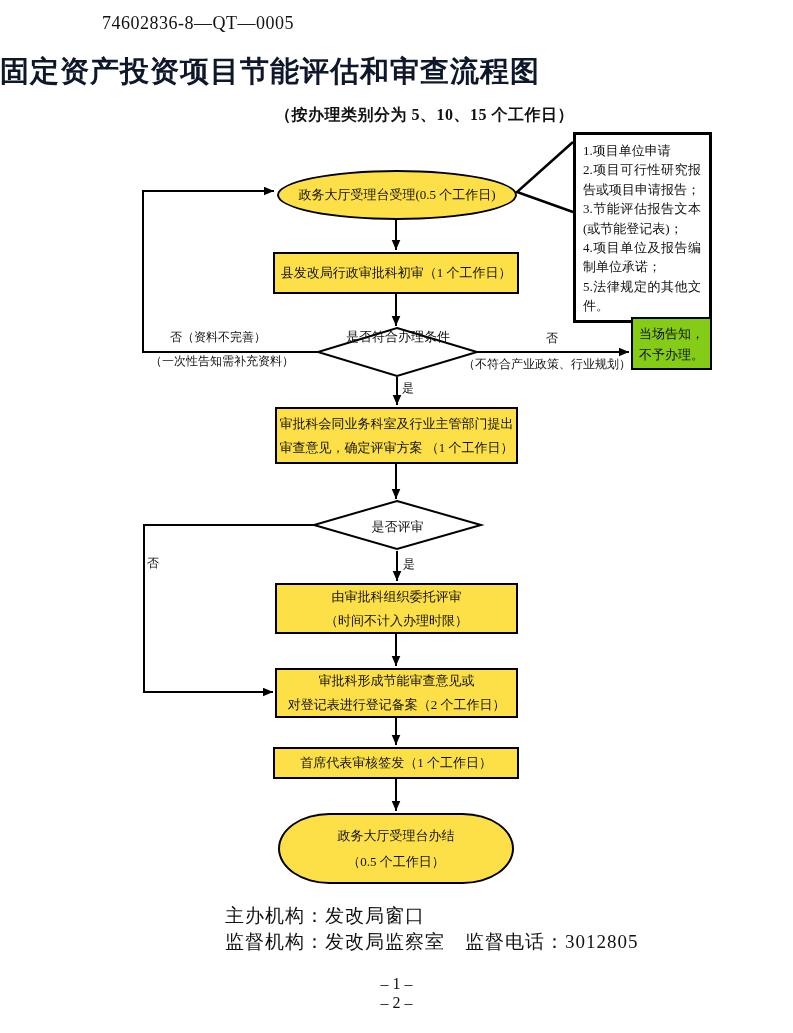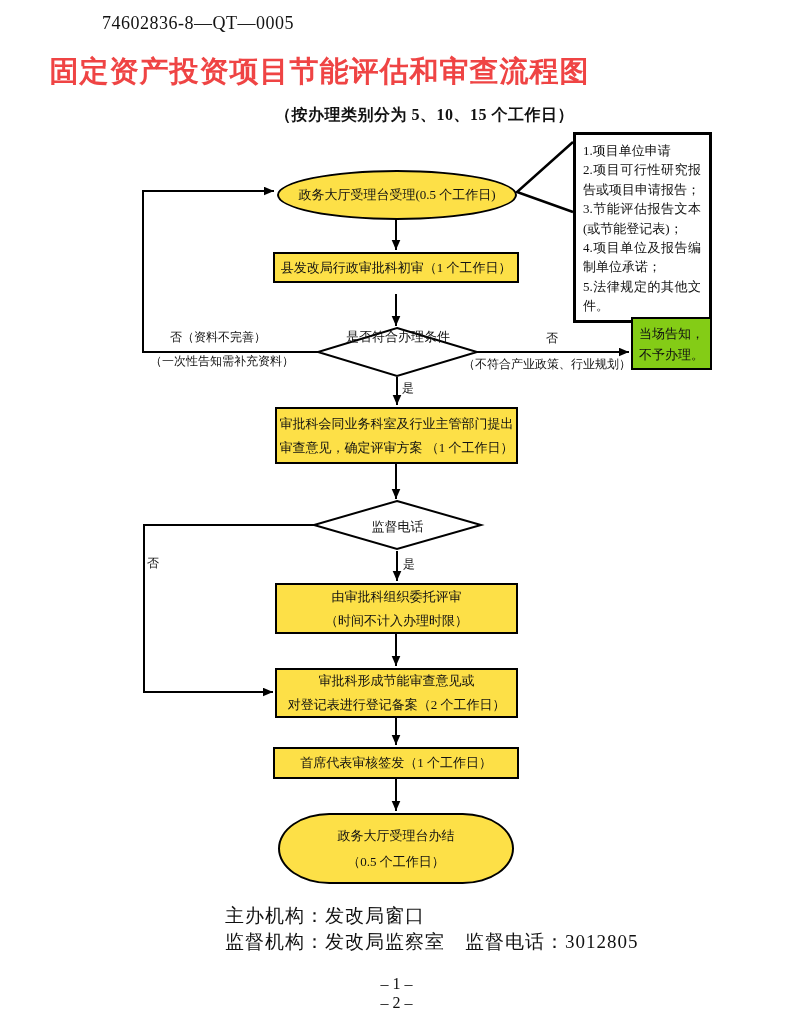--- a/index.html
+++ b/index.html
@@ -5,33 +5,33 @@
   html,body{margin:0;padding:0;background:#e8e8e8;}
   .page{
     position:relative;width:793px;height:1033px;background:#ffffff;
     margin:0 auto;overflow:hidden;color:#111;
     font-family:"Liberation Serif","DejaVu Serif",serif;
   }
   .connectors{position:absolute;left:0;top:0;z-index:1;}
   .abs{position:absolute;z-index:2;}
   .doc-code{left:102px;top:13px;font-size:18px;letter-spacing:.5px;}
   .title{
-    left:0;top:52px;width:639px;margin:0;text-align:center;
+    left:0;top:52px;width:639px;margin:0;text-align:left;
     font-family:"Liberation Sans","DejaVu Sans",sans-serif;
-    font-size:29px;font-weight:bold;letter-spacing:1px;color:#ef4444;
+    font-size:29px;font-weight:bold;letter-spacing:1px;color:#0f172a;
   }
   .subtitle{left:28px;top:105px;width:793px;text-align:center;
     font-size:16px;font-weight:bold;letter-spacing:.5px;}
   .node{
     background:#fde047;border:2px solid #000;box-sizing:border-box;
     display:flex;flex-direction:column;justify-content:center;
     font-size:13px;line-height:24px;text-align:center;white-space:nowrap;
   }
   .oval-start{left:277px;top:170px;width:240px;height:50px;border-radius:50%;}
-  .box-initial{left:273px;top:252px;width:246px;height:31px;}
+  .box-initial{left:273px;top:252px;width:246px;height:42px;}
   .box-joint{left:275px;top:407px;width:243px;height:57px;}
   .box-entrust{left:275px;top:583px;width:243px;height:51px;}
   .box-form{left:275px;top:668px;width:243px;height:50px;}
   .box-sign{left:273px;top:747px;width:246px;height:32px;}
   .oval-end{left:278px;top:813px;width:236px;height:71px;border-radius:52px/36px;line-height:26px;}
   .callout{
     left:573px;top:132px;width:139px;height:191px;background:#fff;
     border:3px solid #000;box-sizing:border-box;padding:6px 8px 0 7px;
     font-size:13px;line-height:19.4px;
   }
@@ -123,21 +123,21 @@
   <div class="abs reject-box">
     <div>当场告知，</div>
     <div>不予办理。</div>
   </div>
 
   <div class="abs node box-joint">
     <div>审批科会同业务科室及行业主管部门提出</div>
     <div>审查意见，确定评审方案 （1 个工作日）</div>
   </div>
 
-  <div class="abs dq dq-review">监督电话</div>
+  <div class="abs dq dq-review">是否评审</div>
   <div class="abs lbl no-2">否</div>
   <div class="abs lbl yes-2">是</div>
 
   <div class="abs node box-entrust">
     <div>由审批科组织委托评审</div>
     <div>（时间不计入办理时限）</div>
   </div>
 
   <div class="abs node box-form">
     <div>审批科形成节能审查意见或</div>

